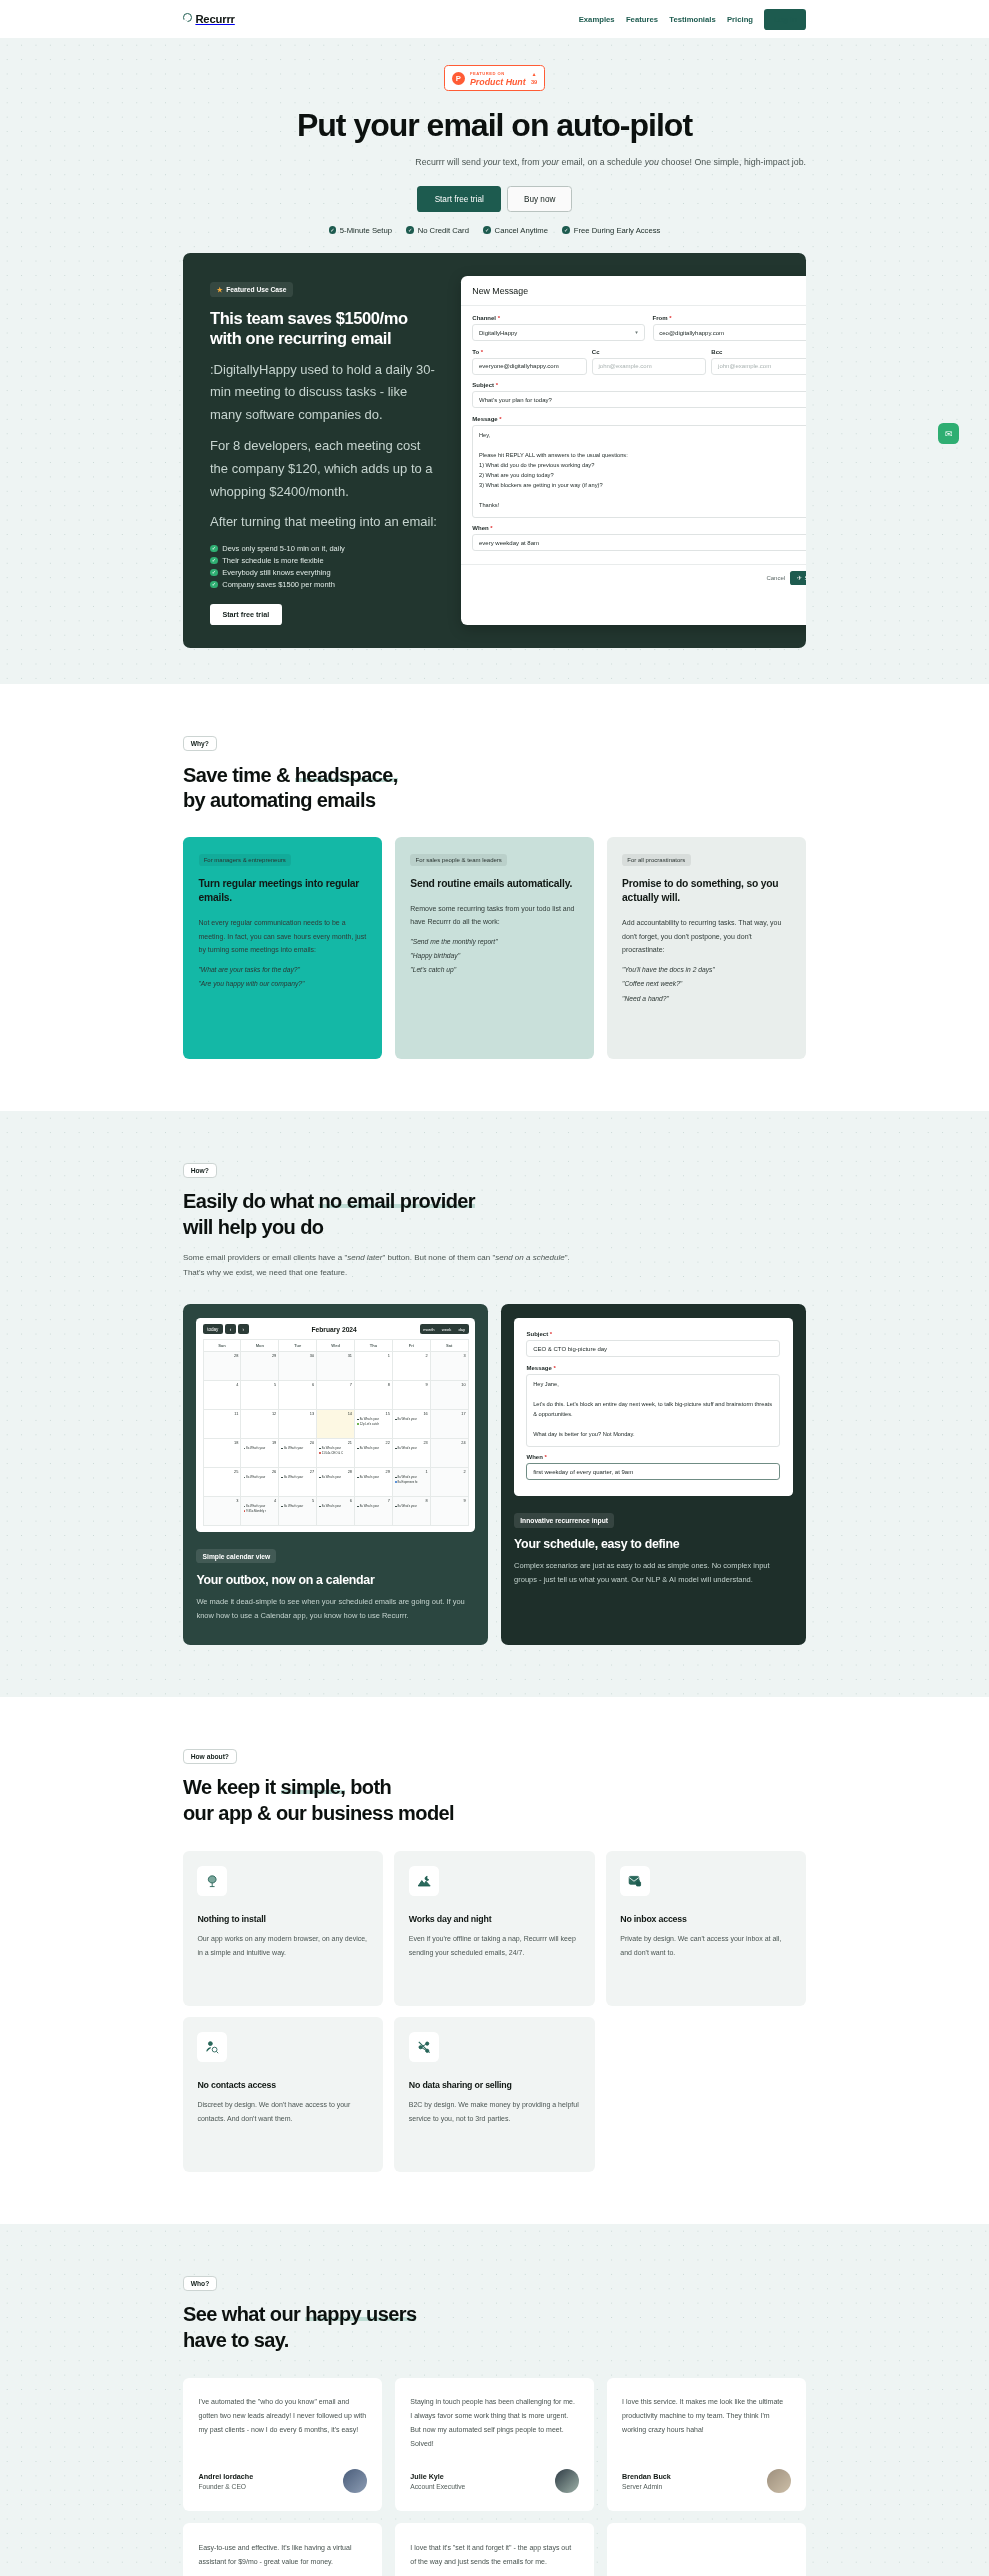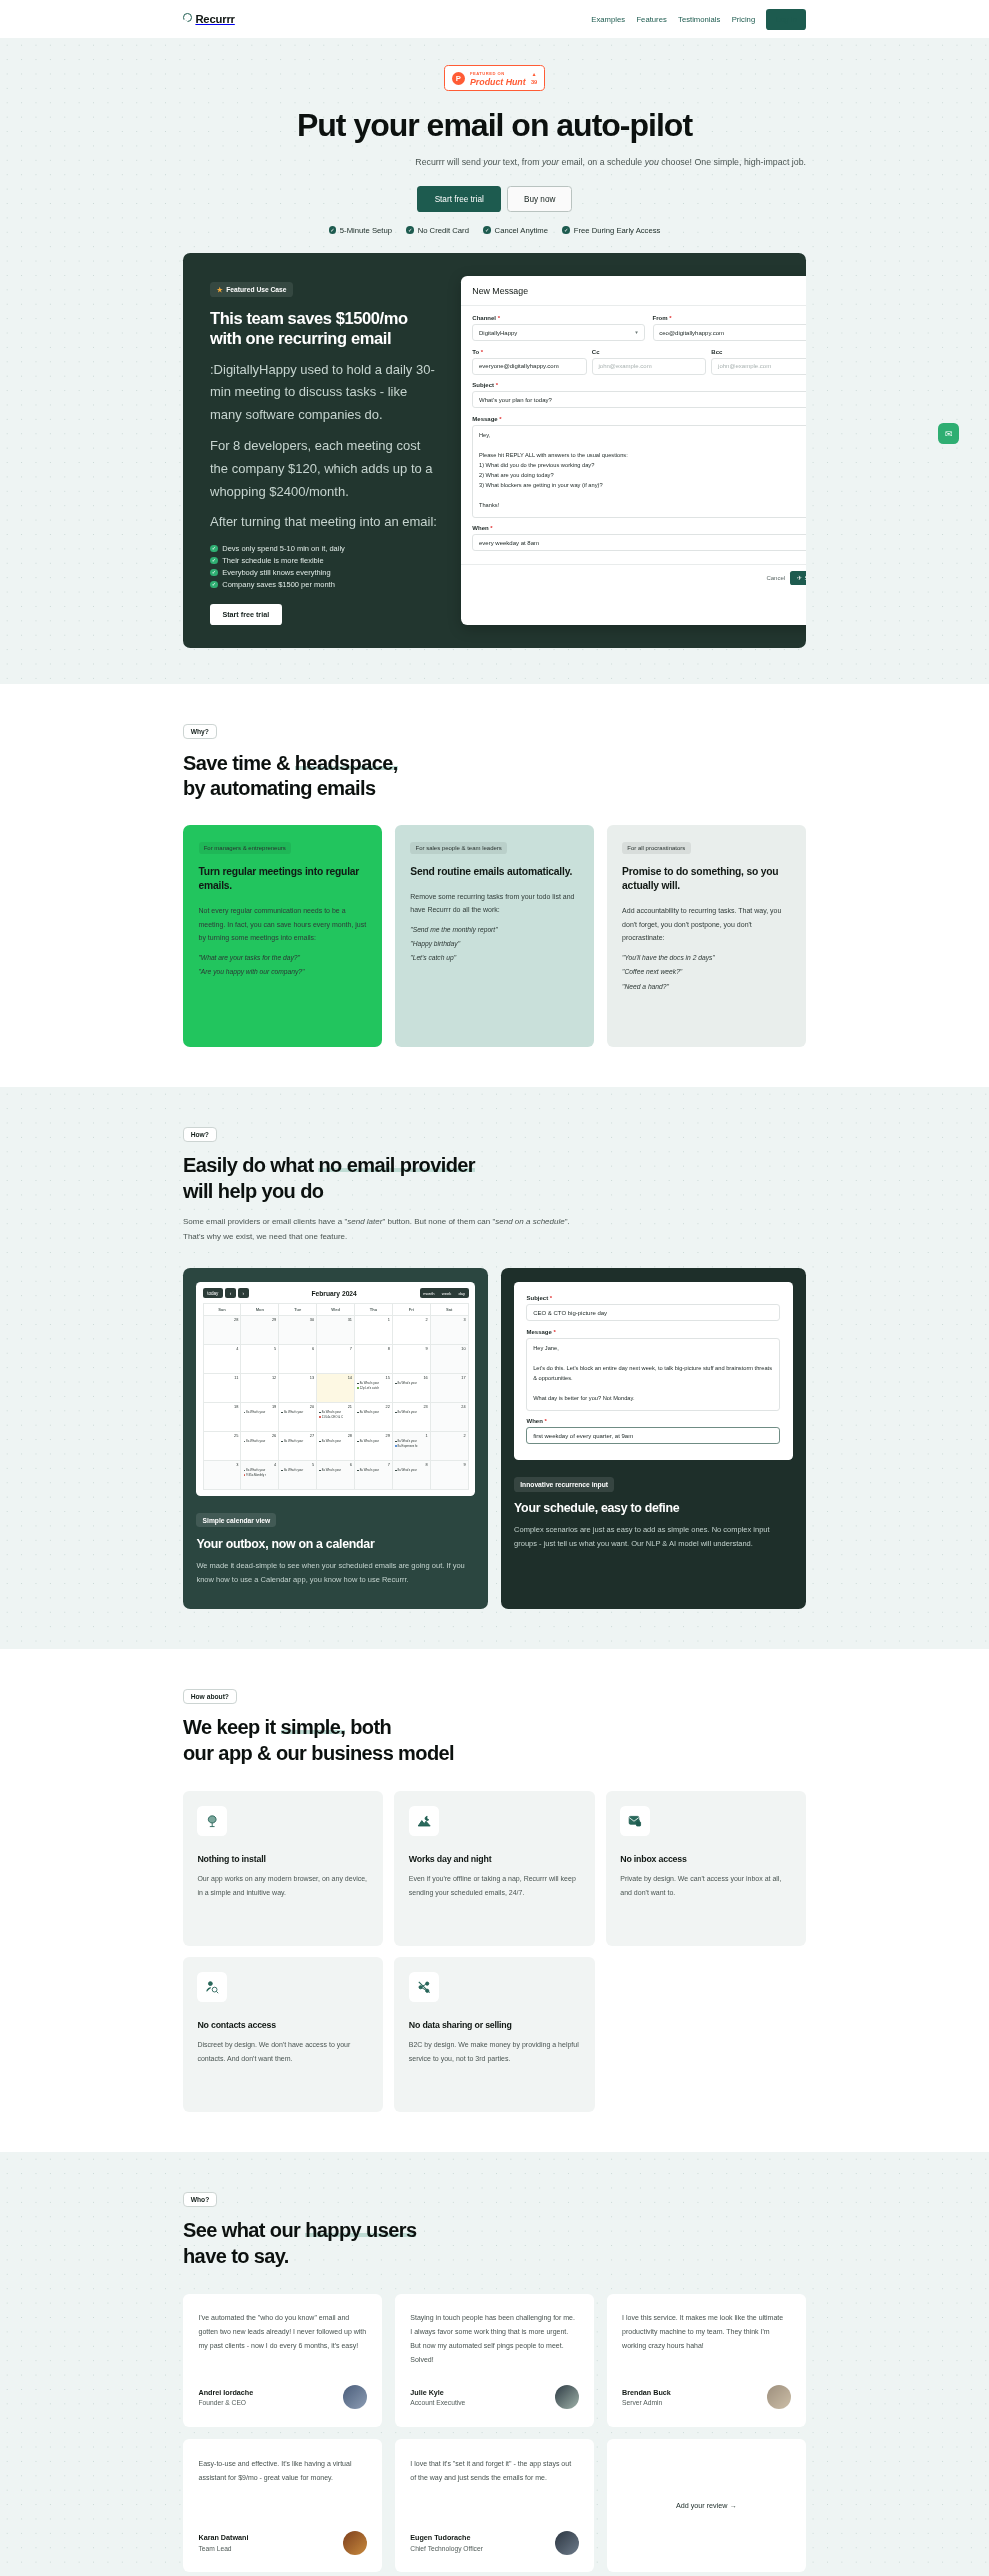--- a/index.html
+++ b/index.html
@@ -29,21 +29,21 @@
     border: 1.5px solid #1d5b4f;
     position: relative;
   }
   .logo-mark:after {
     content: ""; position: absolute; left: -1px; top: 5.2px;
     width: 3.6px; height: 3.6px; background: #fff; transform: rotate(35deg);
   }
   .logo-text { font-size: 11.3px; font-weight: 700; letter-spacing: -0.2px; color: #101513; }
   nav.main { display: flex; align-items: center; gap: 11.3px; }
   nav.main a {
-    font-size: 7.7px; color: #1d5b4f; text-decoration: none; font-weight: 400;
+    font-size: 7.7px; color: #1d5b4f; text-decoration: none; font-weight: 700;
   }
   .btn-login {
     background: #1d5b4f; color: #fff; font-size: 7.2px;
     padding: 5.7px 9.3px; border-radius: 3.1px; text-decoration: none;
     display: inline-block;
   }
 
   
   .hero { padding: 27px 0 0; text-align: center; }
   .ph-badge {
@@ -157,38 +157,38 @@
     padding: 3.6px 7.2px; font-size: 6px; cursor: pointer; font-family: inherit;
     display: inline-flex; gap: 2.6px; align-items: center;
   }
   .fab {
     position: absolute; right: 30px; top: 170px; width: 20.6px; height: 20.6px;
     border-radius: 5.2px; background: #2fae72; color: #fff;
     display: flex; align-items: center; justify-content: center; font-size: 8.8px;
   }
 
   
-  section { padding: 40px 0; }
+  section { padding: 52px 0; }
   .pill {
     display: inline-block; border: 0.5px solid #ccd4d2; border-radius: 4.1px;
     background: #fff; font-size: 6.7px; font-weight: 600; padding: 3.1px 6.7px;
     color: #14201c; margin-bottom: 11.3px;
   }
   h2.sec {
     font-size: 20px; font-weight: 700; letter-spacing: -0.6px;
     line-height: 1.28; color: #0c110f;
   }
   .hl { background: linear-gradient(transparent 62%, #bfdcd4 62%, #bfdcd4 84%, transparent 84%); }
   .sec-sub { font-size: 8px; color: #4a5552; line-height: 1.85; margin-top: 10.3px; max-width: 392px; }
   .sec-sub em { font-style: italic; }
 
   
   .why-grid { display: grid; grid-template-columns: repeat(3, 1fr); gap: 12.4px; margin-top: 23px; }
   .why-card { border-radius: 6.2px; padding: 17.5px 15.5px; min-height: 222px; }
-  .wc1 { background: #22c55e; border-radius: 7px; }
+  .wc1 { background: #14b8a6; }
   .wc2 { background: #c9e0da; }
   .wc3 { background: #e9eeec; }
   .why-tag {
     display: inline-block; background: rgba(0,0,0,.07); border-radius: 3.1px;
     font-size: 6px; padding: 2.6px 5.2px; color: #2a3431; margin-bottom: 11.3px;
   }
   .why-h { font-size: 10.3px; font-weight: 700; line-height: 1.4; letter-spacing: -0.2px; margin-bottom: 10.3px; }
   .why-p { font-size: 7px; color: #303b38; line-height: 1.95; margin-bottom: 9.3px; }
   .why-q { font-size: 6.7px; font-style: italic; color: #2b3633; margin-bottom: 7.2px; }
 

